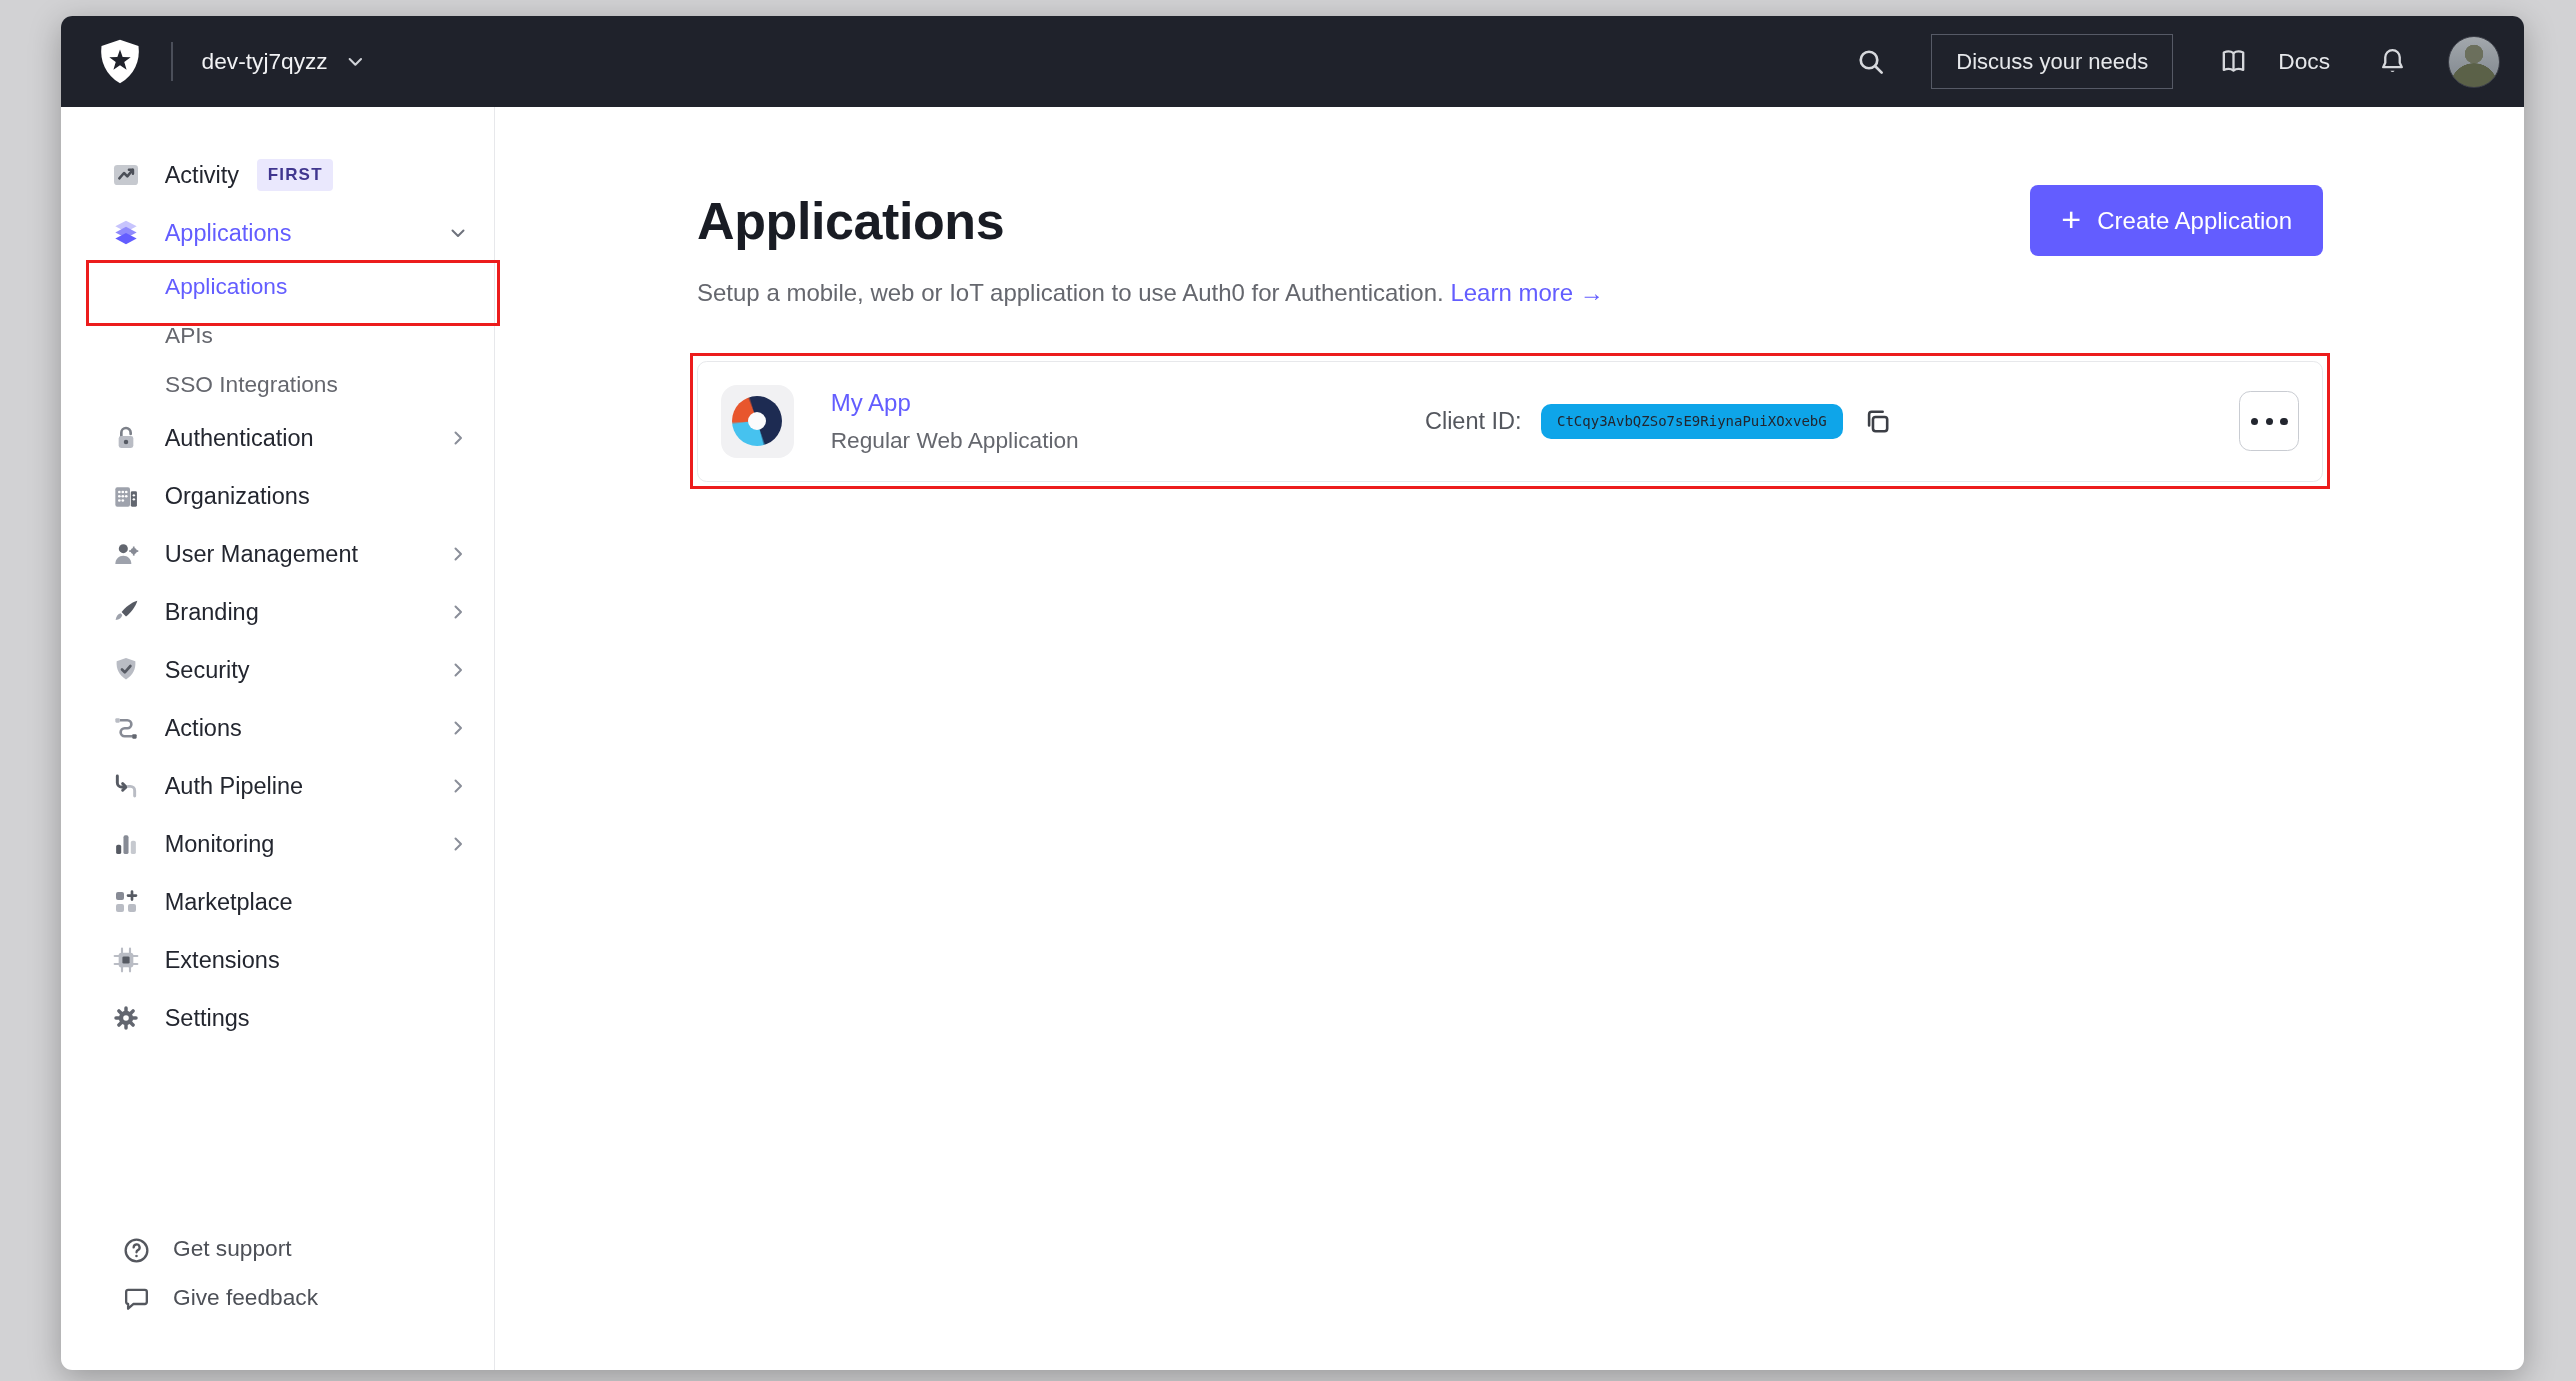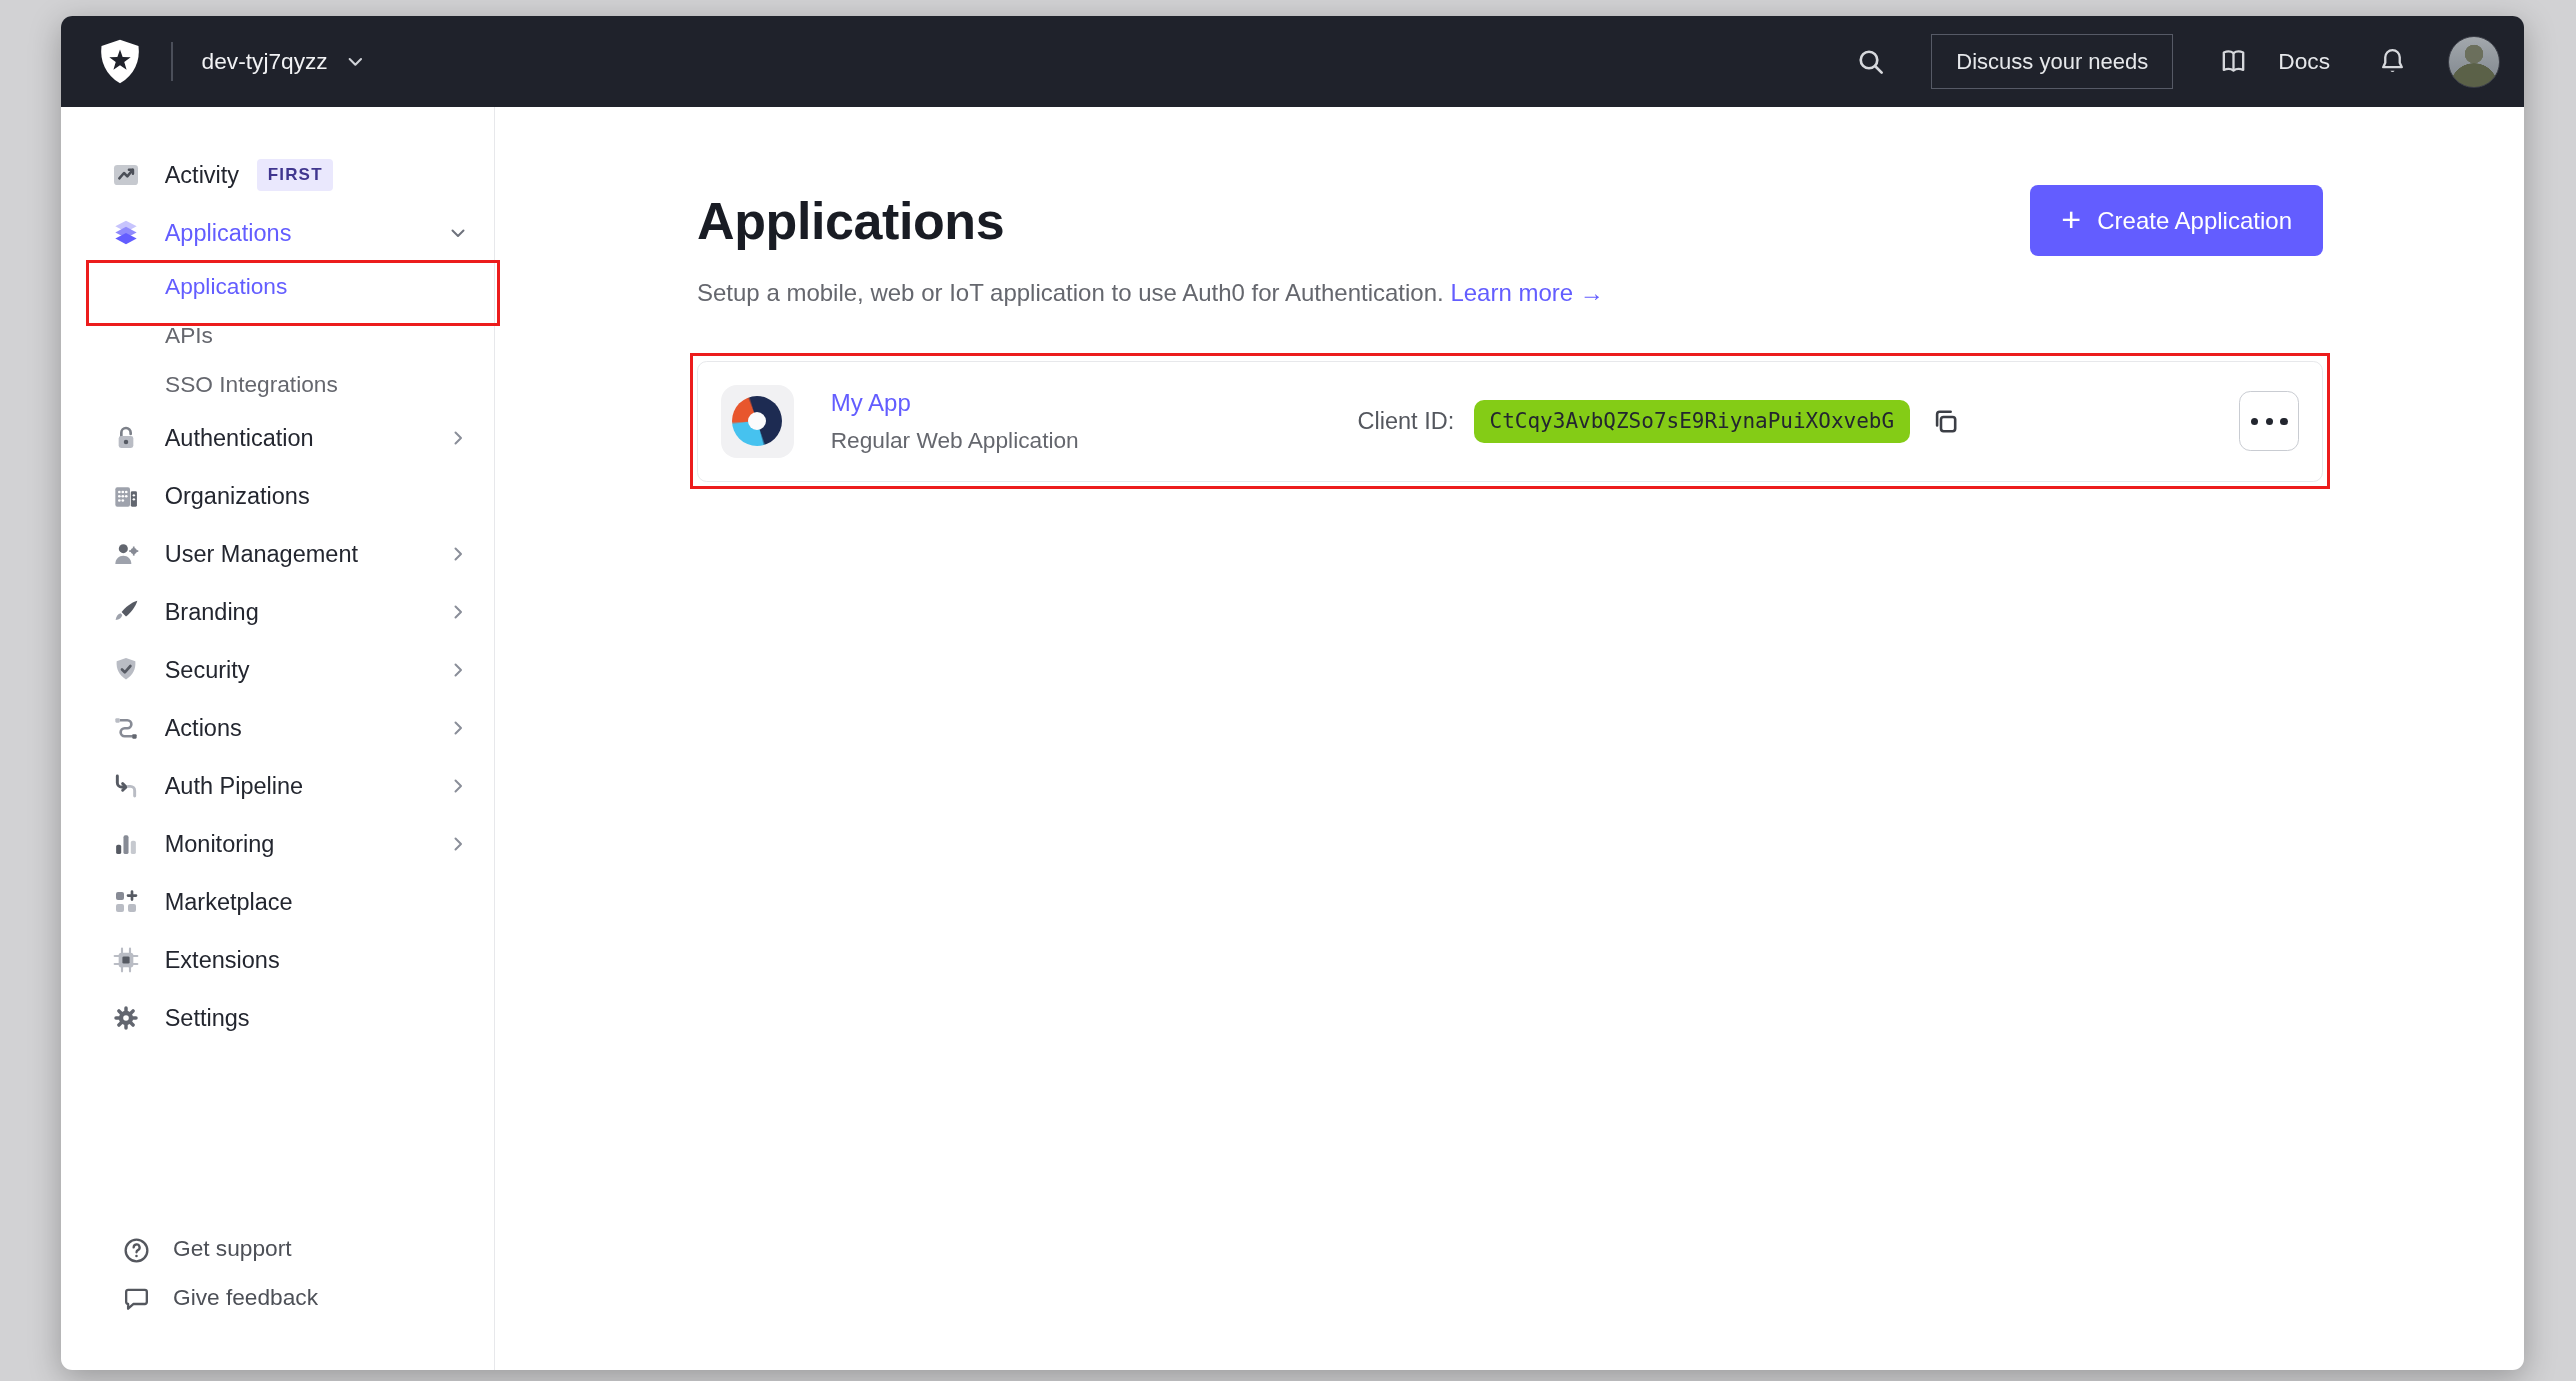--- a/index.html
+++ b/index.html
@@ -117,22 +117,22 @@
   .app-logo-circle::after {
     content:""; position:absolute; left:16px; top:16px; width:18px; height:18px;
     border-radius:50%; background:#fbfbfc;
   }
   .app-names { margin-left:37px; }
   .app-name { font-size:24px; font-weight:500; color:#635dff; text-decoration:none; cursor:pointer; display:inline-block; }
   .app-type { font-size:22.7px; color:#65676e; margin-top:9.7px; }
   .client-group { margin-left:auto; display:flex; align-items:center; gap:19.4px; }
   .client-label { font-size:23.5px; color:#54575e; }
   .client-code {
-    font-family:"DejaVu Sans Mono", monospace; font-size:21px; color:#23262f;
-    background:#84cc16; border-radius:10px; padding:9.7px 16px; white-space:nowrap;
+    font-family:"DejaVu Sans Mono", monospace; font-size:14px; color:#23262f;
+    background:#0ea5e9; border-radius:10px; padding:9.7px 16px; white-space:nowrap;
   }
   .copy-btn { display:flex; cursor:pointer; }
   .menu-btn {
     margin-left:auto; width:60px; height:60px; background:#fff;
     border:1.6px solid #c9ccd2; border-radius:11.3px; cursor:pointer;
     display:flex; align-items:center; justify-content:center; gap:7.3px; flex:0 0 auto;
   }
   .menu-dot { width:7.3px; height:7.3px; border-radius:50%; background:#23262f; }
 </style>
 </head>

